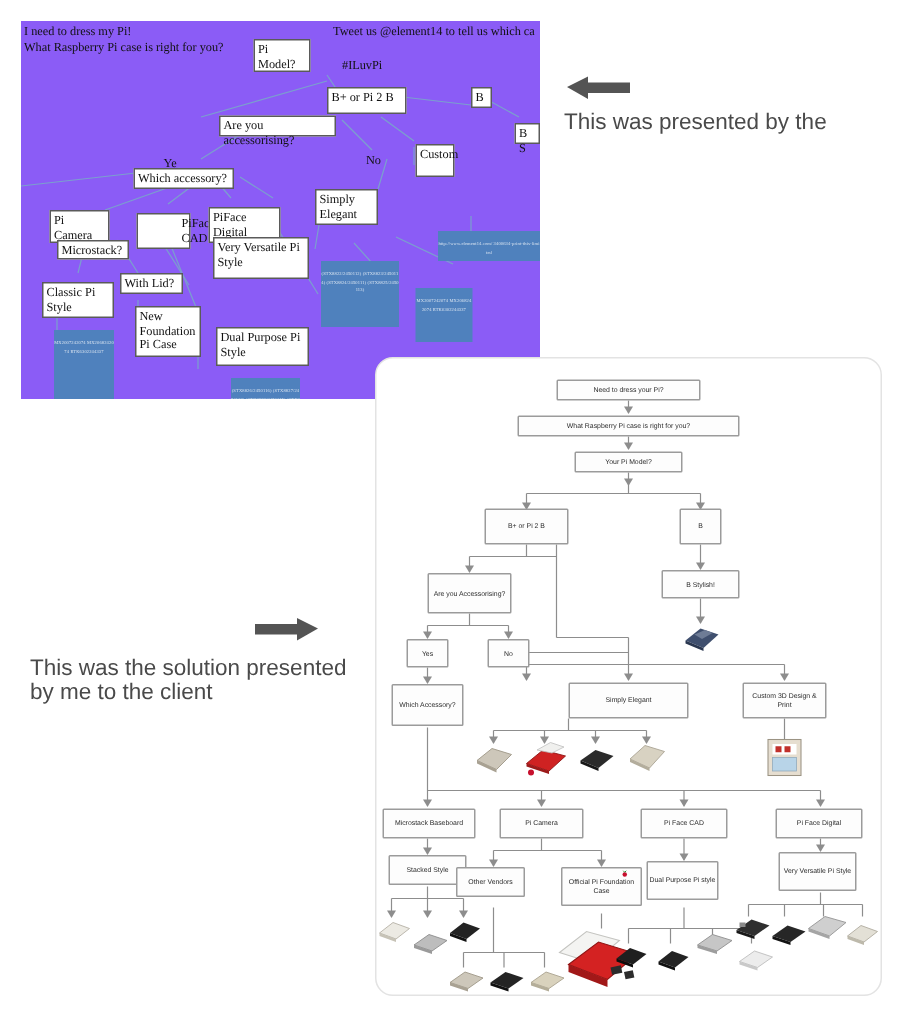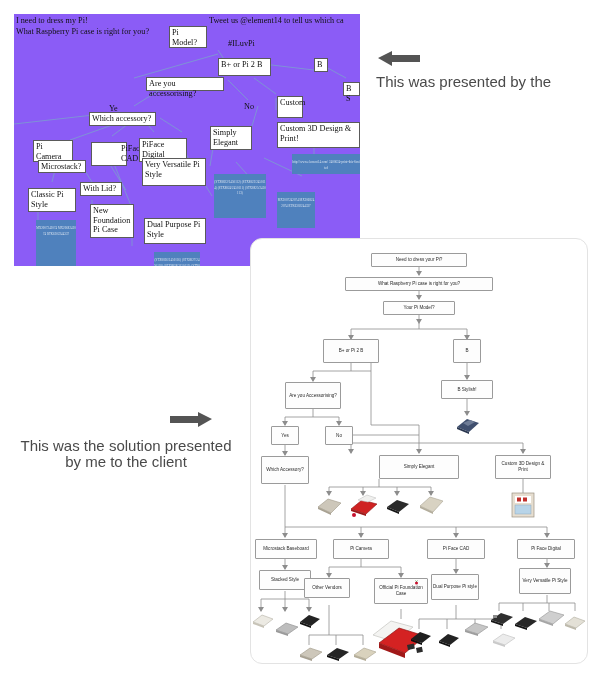--- a/index.html
+++ b/index.html
@@ -85,34 +85,33 @@
       <path d="M222 148 L240 168"></path>
       <path d="M250 144 L288 162"></path>
       <path d="M300 130 L300 148"></path>
       <path d="M24 176 L24 206"></path>
       <path d="M202 116 L196 152"></path>
     </g>
   </svg>
 
   <div class="lbl" style="left:2px;top:2px;width:180px;">I need to dress my Pi!</div>
   <div class="lbl" style="left:2px;top:13px;width:200px;">What Raspberry Pi case is right for you?</div>
-  <div class="lbl" style="left:195px;top:2px;width:160px;">Tweet us @element14 to tell us which ca</div>
+  <div class="lbl" style="left:208px;top:2px;width:160px;">Tweet us @element14 to tell us which ca</div>
   <div class="lbl" style="left:214px;top:13px;margin-top:12px;">#ILuvPi</div>
 
   <div class="nd" style="left:155px;top:12px;width:38px;height:22px;">Pi Model?</div>
   <div class="nd" style="left:204px;top:44px;width:53px;height:18px;">B+ or Pi 2 B</div>
   <div class="nd" style="left:300px;top:44px;width:14px;height:14px;">B</div>
   <div class="nd" style="left:329px;top:68px;width:17px;height:14px;">B S</div>
   <div class="nd" style="left:132px;top:63px;width:78px;height:14px;">Are you accessorising?</div>
 
   <div class="lbl" style="left:95px;top:90px;">Ye</div>
   <div class="lbl" style="left:230px;top:88px;">No</div>
 
   <div class="nd" style="left:263px;top:82px;width:26px;height:22px;">Custom</div>
-  <div class="nd" style="left:263px;top:108px;width:83px;height:26px;">Custom 3D Design &amp; Print!</div>
   <div class="nd" style="left:75px;top:98px;width:67px;height:14px;">Which accessory?</div>
   <div class="nd" style="left:196px;top:112px;width:42px;height:24px;">Simply Elegant</div>
   <div class="nd" style="left:19px;top:126px;width:40px;height:22px;">Pi Camera</div>
   <div class="nd" style="left:24px;top:146px;width:48px;height:13px;">Microstack?</div>
   <div class="nd" style="left:77px;top:128px;width:36px;height:24px;padding-left:29px;">PiFace CAD</div>
   <div class="nd" style="left:125px;top:124px;width:48px;height:24px;">PiFace Digital</div>
   <div class="nd" style="left:128px;top:144px;width:64px;height:28px;">Very Versatile Pi Style</div>
   <div class="nd" style="left:66px;top:168px;width:42px;height:14px;">With Lid?</div>
   <div class="nd" style="left:14px;top:174px;width:48px;height:24px;">Classic Pi Style</div>
   <div class="nd" style="left:76px;top:190px;width:44px;height:34px;">New Foundation Pi Case</div>
@@ -129,21 +128,21 @@
 <svg class="arrow" style="left:376px;top:50px;width:46px;height:18px;" viewBox="0 0 46 18">
   <path d="M2 8 L16 1 L16 5 L44 5 L44 12 L16 12 L16 16 Z" fill="#545454"></path>
 </svg>
 <div class="note" style="left:376px;top:74px;width:214px;">
   <div>This was presented by the</div>
 </div>
 
 <svg class="arrow" style="left:168px;top:410px;width:46px;height:18px;" viewBox="0 0 46 18">
   <path d="M44 9 L30 2 L30 6 L2 6 L2 13 L30 13 L30 17 Z" fill="#545454"></path>
 </svg>
-<div class="note" style="left:20px;top:438px;width:212px;text-align:center;">
+<div class="note" style="left:20px;top:438px;width:212px;">
   <div>This was the solution presented</div>
   <div>by me to the client</div>
 </div>
 
 <div id="solution">
 
   <svg class="wires" viewBox="0 0 336 424">
     <g stroke="#8d8d8d" stroke-width="0.8" fill="none">
 
       <path d="M168 28 L168 36"></path>

